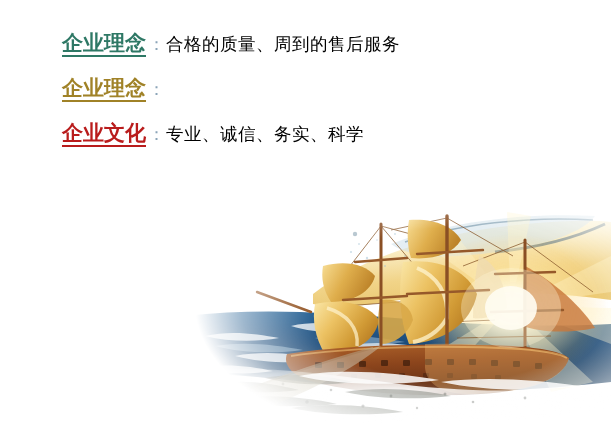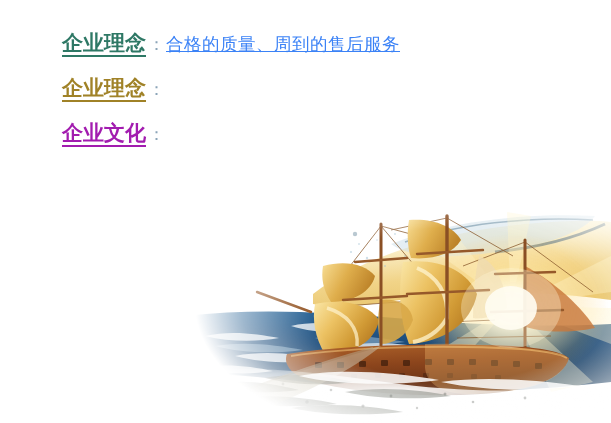--- a/index.html
+++ b/index.html
@@ -39,24 +39,23 @@
     padding-bottom: 1px;
     line-height: 1.05;
   }
   .slogan-colon {
     font-size: 17px;
     color: #8ba4b8;
     padding: 0 1px 0 2px;
   }
   .slogan-text {
     font-size: 17.5px;
-    color: #3b82f6;
+    color: #000000;
     letter-spacing: 0.5px;
     line-height: 1.05;
-    text-decoration: underline;
   }
 
   
   .artwork {
     position: absolute;
     left: 195px;
     top: 196px;
     width: 416px;
     height: 227px;
     overflow: hidden;
@@ -75,22 +74,23 @@
       <span class="slogan-colon">：</span>
       <span class="slogan-text">合格的质量、周到的售后服务</span>
     </div>
 
     <div class="slogan-row">
       <span class="slogan-label" style="color:#a08227;">企业理念</span>
       <span class="slogan-colon">：</span>
     </div>
 
     <div class="slogan-row">
-      <span class="slogan-label" style="color:#a21caf;">企业文化</span>
+      <span class="slogan-label" style="color:#b91c1c;">企业文化</span>
       <span class="slogan-colon">：</span>
+      <span class="slogan-text">专业、诚信、务实、科学</span>
     </div>
 
   </div>
 
   <div class="artwork">
     <svg width="416" height="227" viewBox="0 0 416 227" xmlns="http://www.w3.org/2000/svg">
       <defs>
 
         <radialGradient id="fadeMask" cx="62%" cy="48%" r="62%">
           <stop offset="0%" stop-color="#fff" stop-opacity="1"></stop>

